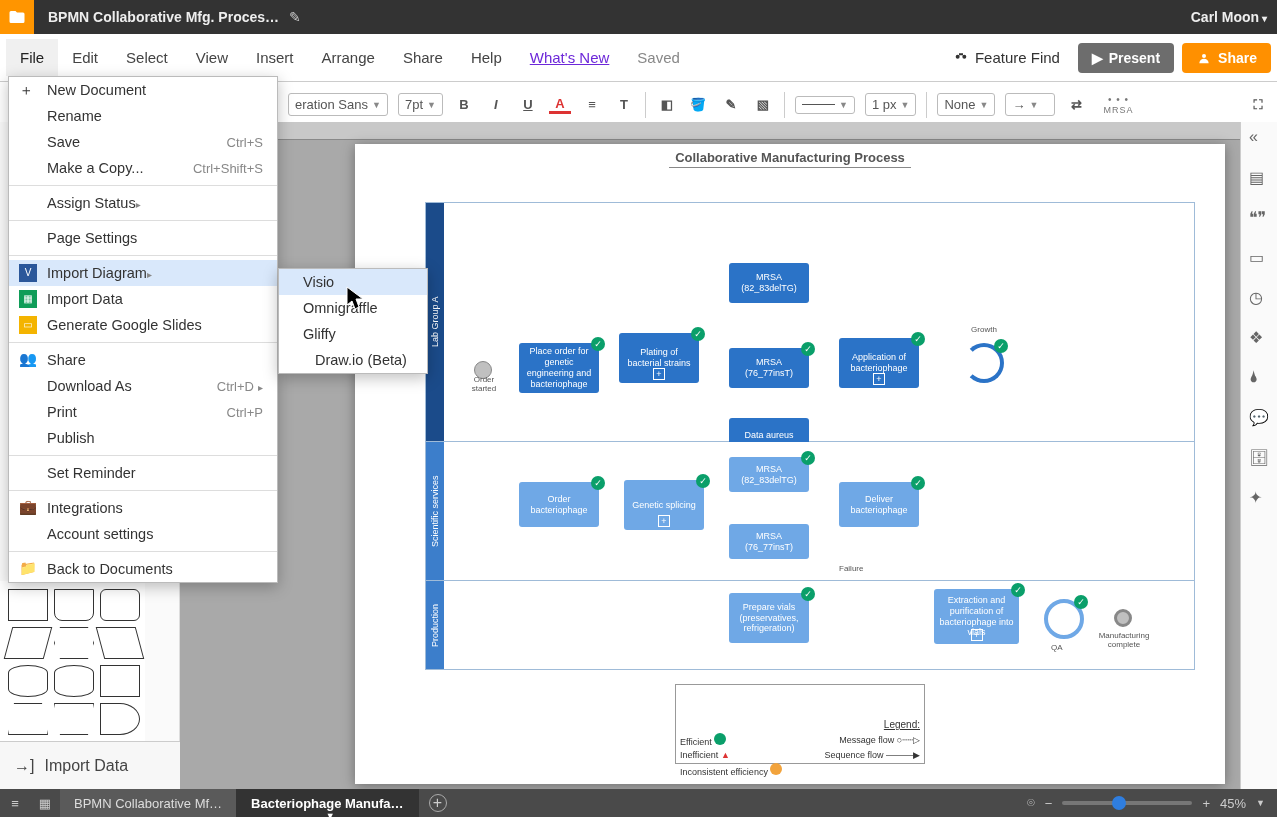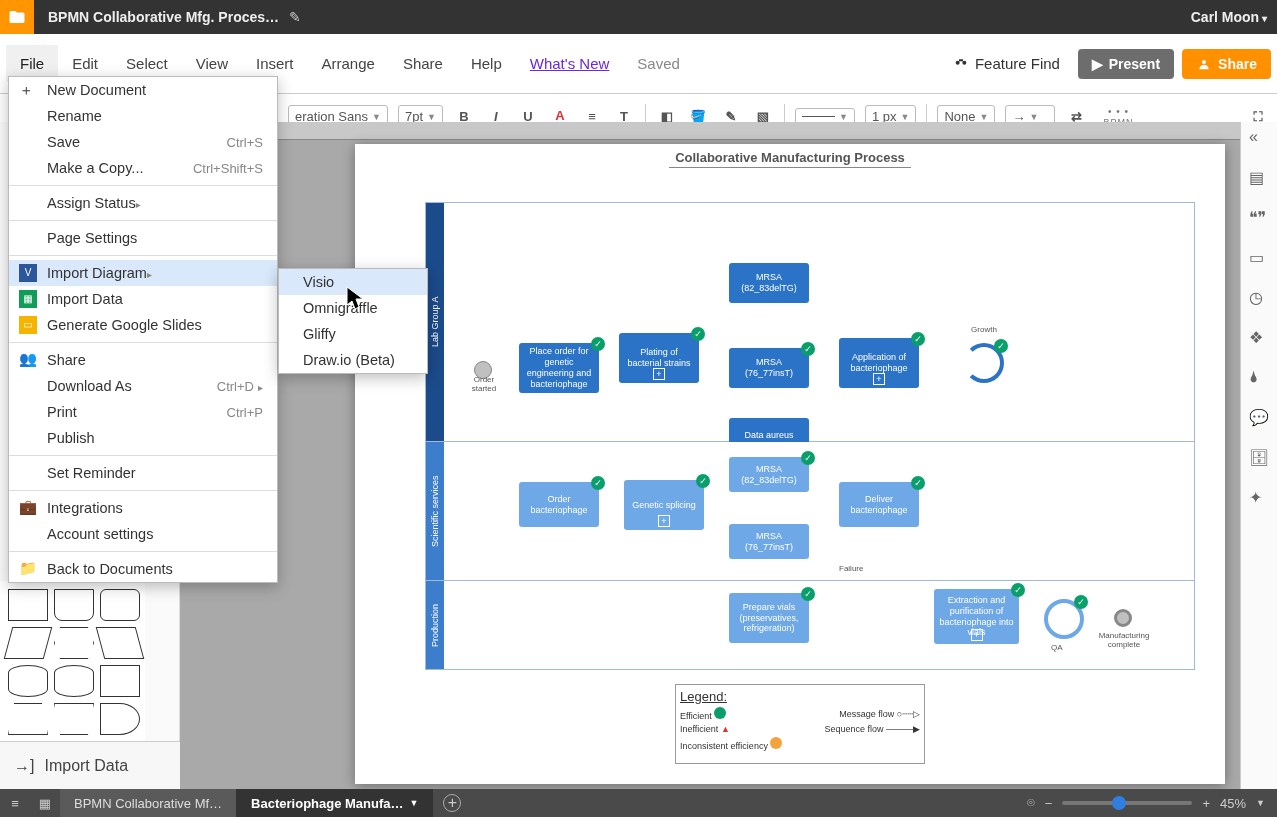--- a/index.html
+++ b/index.html
@@ -8,21 +8,21 @@
 
 #titlebar { height:34px; background:#333; color:#eee; display:flex; align-items:center; font-size:14px; }
 #titlebar .folder { width:34px; height:34px; background:#ff9500; display:flex; align-items:center; justify-content:center; }
 #titlebar .folder svg { width:18px; height:18px; fill:#fff; }
 #titlebar .title { margin-left:14px; font-weight:600; }
 #titlebar .pencil { margin-left:10px; opacity:.8; }
 #titlebar .user { margin-left:auto; margin-right:10px; font-weight:600; }
 #titlebar .user::after { content:" ▾"; font-size:10px; }
 
 
-#menubar { height:60px; border-bottom:1px solid #ccc; display:flex; align-items:center; padding:16px 6px; background:#fff; }
+#menubar { height:48px; border-bottom:1px solid #ccc; display:flex; align-items:center; padding:16px 6px; background:#fff; }
 #menubar .menuitem { padding:10px 14px; font-size:15px; color:#444; cursor:pointer; }
 #menubar .menuitem.active { background:#f0f0f0; color:#222; }
 #menubar .whatsnew { color:#6d28d9; text-decoration:underline; }
 #menubar .saved { color:#888; }
 #menubar .right { margin-left:auto; display:flex; align-items:center; gap:8px; }
 #menubar .ff { display:flex; align-items:center; gap:6px; font-size:15px; color:#333; margin-right:10px; }
 .btn { display:inline-flex; align-items:center; gap:6px; border-radius:4px; padding:7px 14px; font-size:14px; font-weight:600; cursor:pointer; }
 .btn.gray { background:#6d6d6d; color:#fff; }
 .btn.orange { background:#ff9000; color:#fff; }
 
@@ -61,42 +61,42 @@
 .node { position:absolute; background:#2b73c7; color:#fff; font-size:9px; text-align:center; border-radius:3px; padding:4px; display:flex; align-items:center; justify-content:center; line-height:1.2; }
 .node.light { background:#6fa8e6; }
 .node .plus { position:absolute; bottom:3px; left:50%; transform:translateX(-50%); width:12px; height:12px; border:1px solid #fff; font-size:9px; line-height:10px; }
 .chk { position:absolute; top:-6px; right:-6px; width:14px; height:14px; border-radius:50%; background:#0a9f6a; color:#fff; font-size:9px; display:flex; align-items:center; justify-content:center; }
 .startcircle { position:absolute; width:18px; height:18px; border-radius:50%; background:#c0c0c0; border:1px solid #888; }
 .endcircle { position:absolute; width:18px; height:18px; border-radius:50%; background:#c0c0c0; border:3px solid #888; }
 .smalltext { position:absolute; font-size:8px; color:#555; text-align:center; }
 .growth { position:absolute; width:40px; height:40px; border:4px solid #2b73c7; border-radius:50%; border-left-color:transparent; }
 .legend { position:absolute; left:320px; top:540px; width:250px; height:80px; border:1px solid #999; font-size:9px; padding:4px; }
 .legend .row { display:flex; align-items:center; gap:6px; margin:3px 0; justify-content:space-between;}
-.legend .lgtitle{ text-align:left; text-decoration:underline; font-size:13px;}
+.legend .lgtitle{ text-align:right; text-decoration:underline; font-size:10px;margin-top:30px;}
 .legend .dot{ width:12px;height:12px;border-radius:50%; }
 
 
 .dropdown { position:absolute; background:#fff; border:1px solid #bbb; box-shadow:0 4px 14px rgba(0,0,0,.25); font-size:14.5px; color:#333; z-index:100; }
 #filemenu { left:8px; top:76px; width:270px; }
 #submenu { left:278px; top:268px; width:150px; }
 .dropdown .row { display:flex; align-items:center; padding:5px 14px 5px 38px; position:relative; cursor:pointer; }
 .dropdown .row.hl { background:#d9e8fb; }
 .dropdown .row .ic { position:absolute; left:10px; width:18px; height:18px; }
 .dropdown .row .kb { margin-left:auto; color:#888; font-size:13px; }
 .dropdown .row .sub::after { content:"▸"; color:#888; font-size:10px; margin-left:auto; }
 .dropdown hr { border:none; border-top:1px solid #ddd; margin:4px 0; }
 
 #cursor { position:absolute; left:346px; top:286px; z-index:200; pointer-events:none; }
 
 
 #tabstrip { position:absolute; left:0; right:0; bottom:0; height:28px; background:#4a4a4a; display:flex; align-items:center; color:#ccc; font-size:13px; }
 #tabstrip .ticon { width:30px; text-align:center; }
 .tab { padding:7px 14px; height:100%; display:flex; align-items:center; border-right:1px solid #333; }
 .tab.inactive { background:#5a5a5a; color:#ddd; }
-.tab.active { background:#333; color:#fff; font-weight:600; }
+.tab.active { background:#333; color:#fff; font-weight:600;flex-direction:column; }
 .tab .dd { margin-left:6px; font-size:9px; }
 #tabstrip .add { width:30px; text-align:center; font-size:16px; border:1.5px solid #aaa; border-radius:50%; width:18px; height:18px; line-height:15px; margin-left:10px;}
 #tabstrip .zoom { margin-left:auto; display:flex; align-items:center; gap:10px; padding-right:12px; }
 #tabstrip .zoom .slider { width:130px; height:4px; background:#777; border-radius:2px; position:relative; }
 #tabstrip .zoom .slider .knob { position:absolute; left:50px; top:-5px; width:14px; height:14px; border-radius:50%; background:#2f7ee0; }
 
 svg.i { width:16px; height:16px; vertical-align:middle; }
 </style>
 </head>
 <body>
@@ -170,21 +170,21 @@
       <span>1 px</span>
       <span class="caret">▼</span>
     </div>
   <div class="sep"></div>
   <div class="sel">
       <span>None</span>
       <span class="caret">▼</span>
     </div>
   <div class="sel" style="width:50px">→<span class="caret">▼</span></div>
   <span class="tbicon">⇄</span>
-  <div class="more"><span>BPMN</span></div>
+  <div class="more"><span>MRSA</span></div>
   <span class="expand tbicon">⛶</span>
 </div>
 
 <div id="workarea">
   <div id="leftgutter"></div>
 
   <div id="shapestrip">
     <div class="shp"></div>
     <div class="shp" style="border-radius:0 0 8px 8px"></div>
     <div class="shp" style="border-radius:6px"></div>
@@ -406,21 +406,21 @@
 <div id="submenu" class="dropdown">
   <div class="row hl" style="padding-left:24px">
       <span>Visio</span>
     </div>
   <div class="row" style="padding-left:24px">
       <span>Omnigraffle</span>
     </div>
   <div class="row" style="padding-left:24px">
       <span>Gliffy</span>
     </div>
-  <div class="row" style="padding-left:24px">
+  <div class="row" style="padding-left:36px">
       <span>Draw.io (Beta)</span>
     </div>
 </div>
 
 <svg id="cursor" width="20" height="26" viewBox="0 0 20 26">
     <path d="M1 1l0 18 5-4 3 8 4-2-3-8 7 0z" fill="#000" stroke="#fff" stroke-width="1"></path>
   </svg>
 
 <div id="tabstrip">
   <div class="ticon">≡</div>

